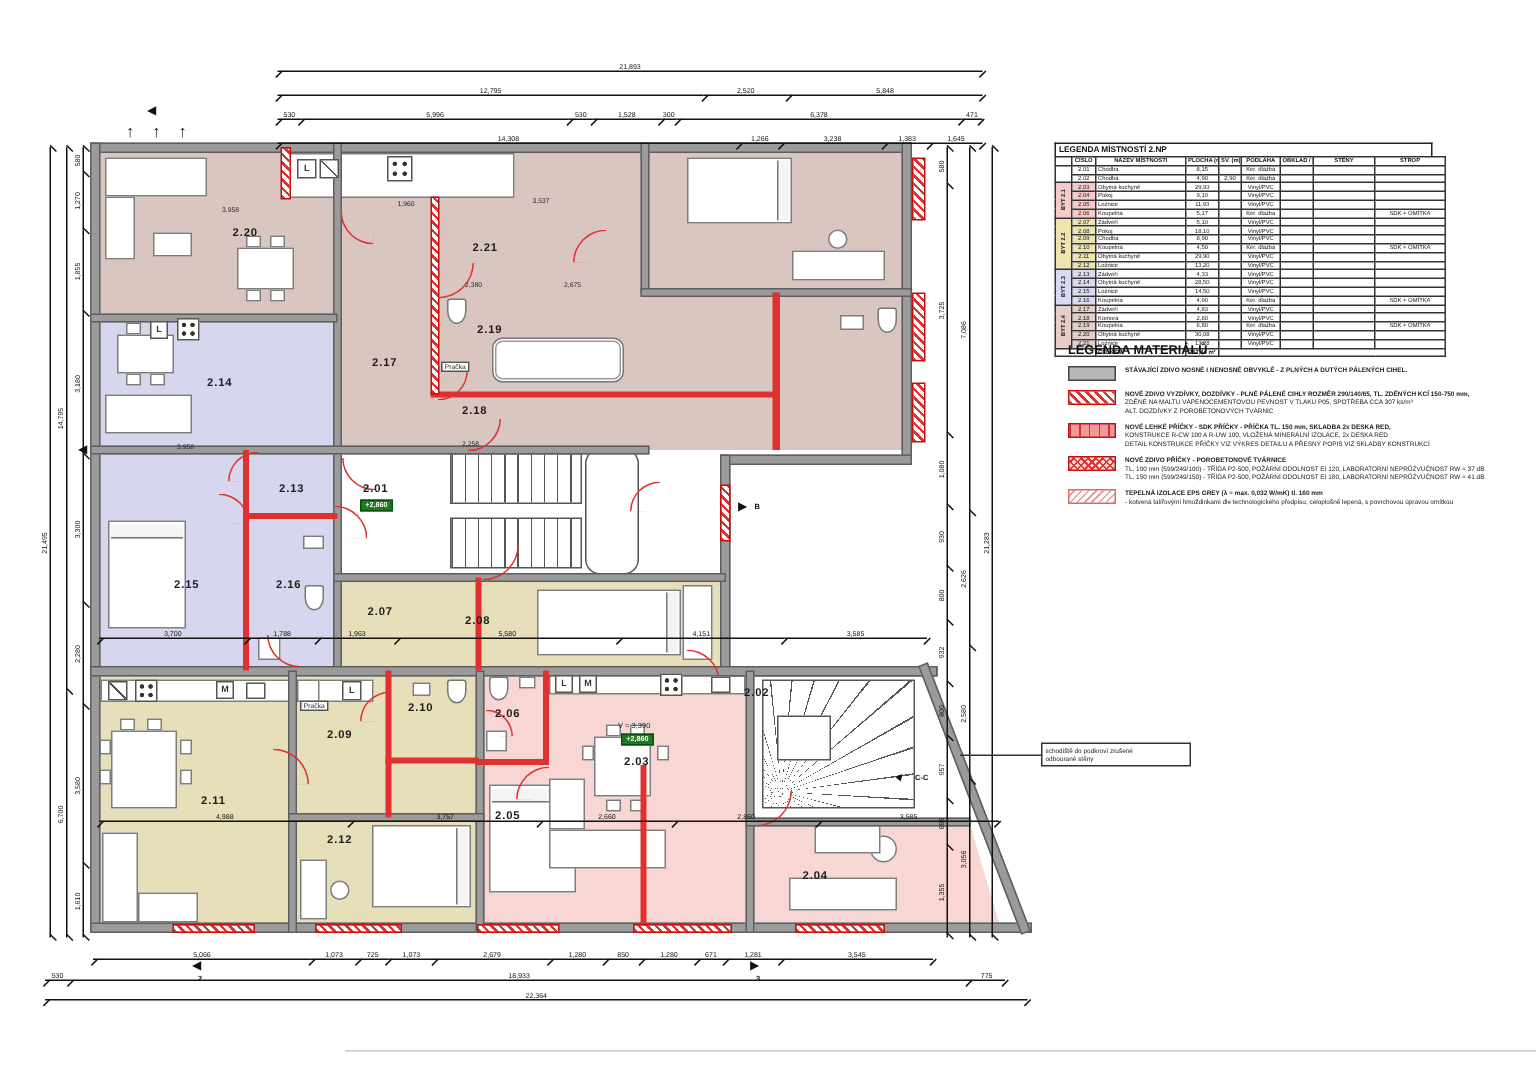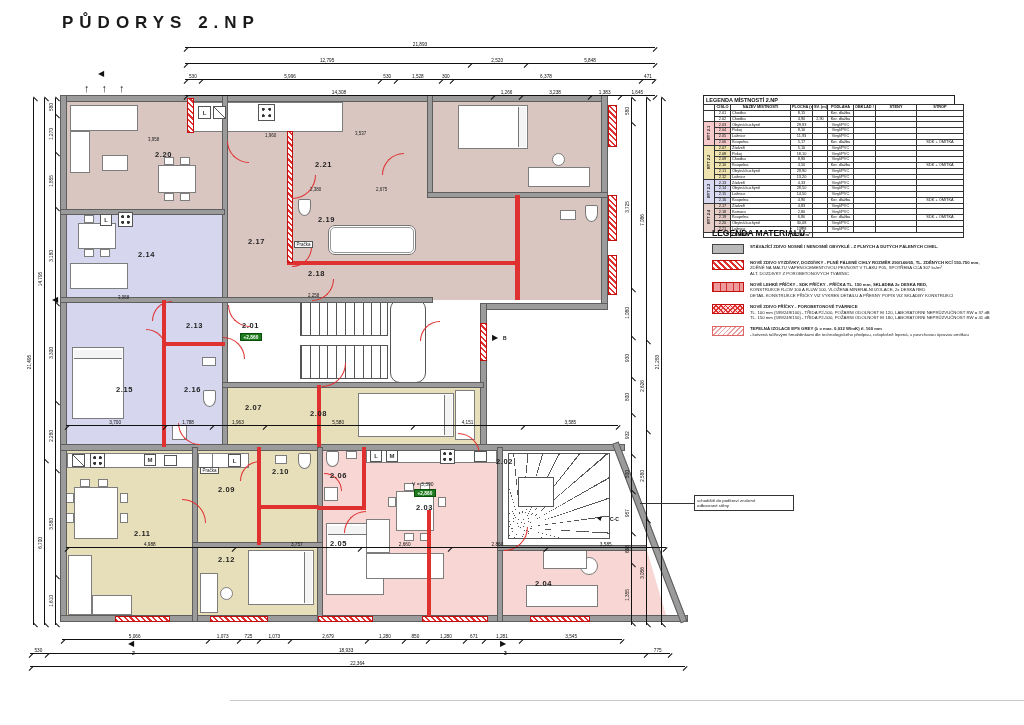--- a/index.html
+++ b/index.html
@@ -82,21 +82,20 @@
   .leader{position:absolute;background:#333;}
   .tri{position:absolute;font-size:8px;color:#111;line-height:1;}
   .mark-label{position:absolute;font-size:5px;font-weight:bold;color:#111;}
   .sheet-line{position:absolute;background:#c9c9c9;}
 </style>
 </head>
 <body>
 
 <div class="page">
 
-  <div class="title">PŮDORYS 2.NP</div>
 
 
   <div class="north"><span>↑</span><span>↑</span><span>↑</span></div>
 
   <div id="plan">
       <div class="mv" style="left: 7px; top: 7px; width: 158px; height: 110px;"></div>
       <div class="mv" style="left: 165px; top: 7px; width: 205px; height: 198px;"></div>
       <div class="mv" style="left: 370px; top: 7px; width: 178px; height: 93px;"></div>
       <div class="mv" style="left: 230px; top: 100px; width: 318px; height: 105px;"></div>
       <div class="bl" style="left: 7px; top: 117px; width: 158px; height: 88px;"></div>

